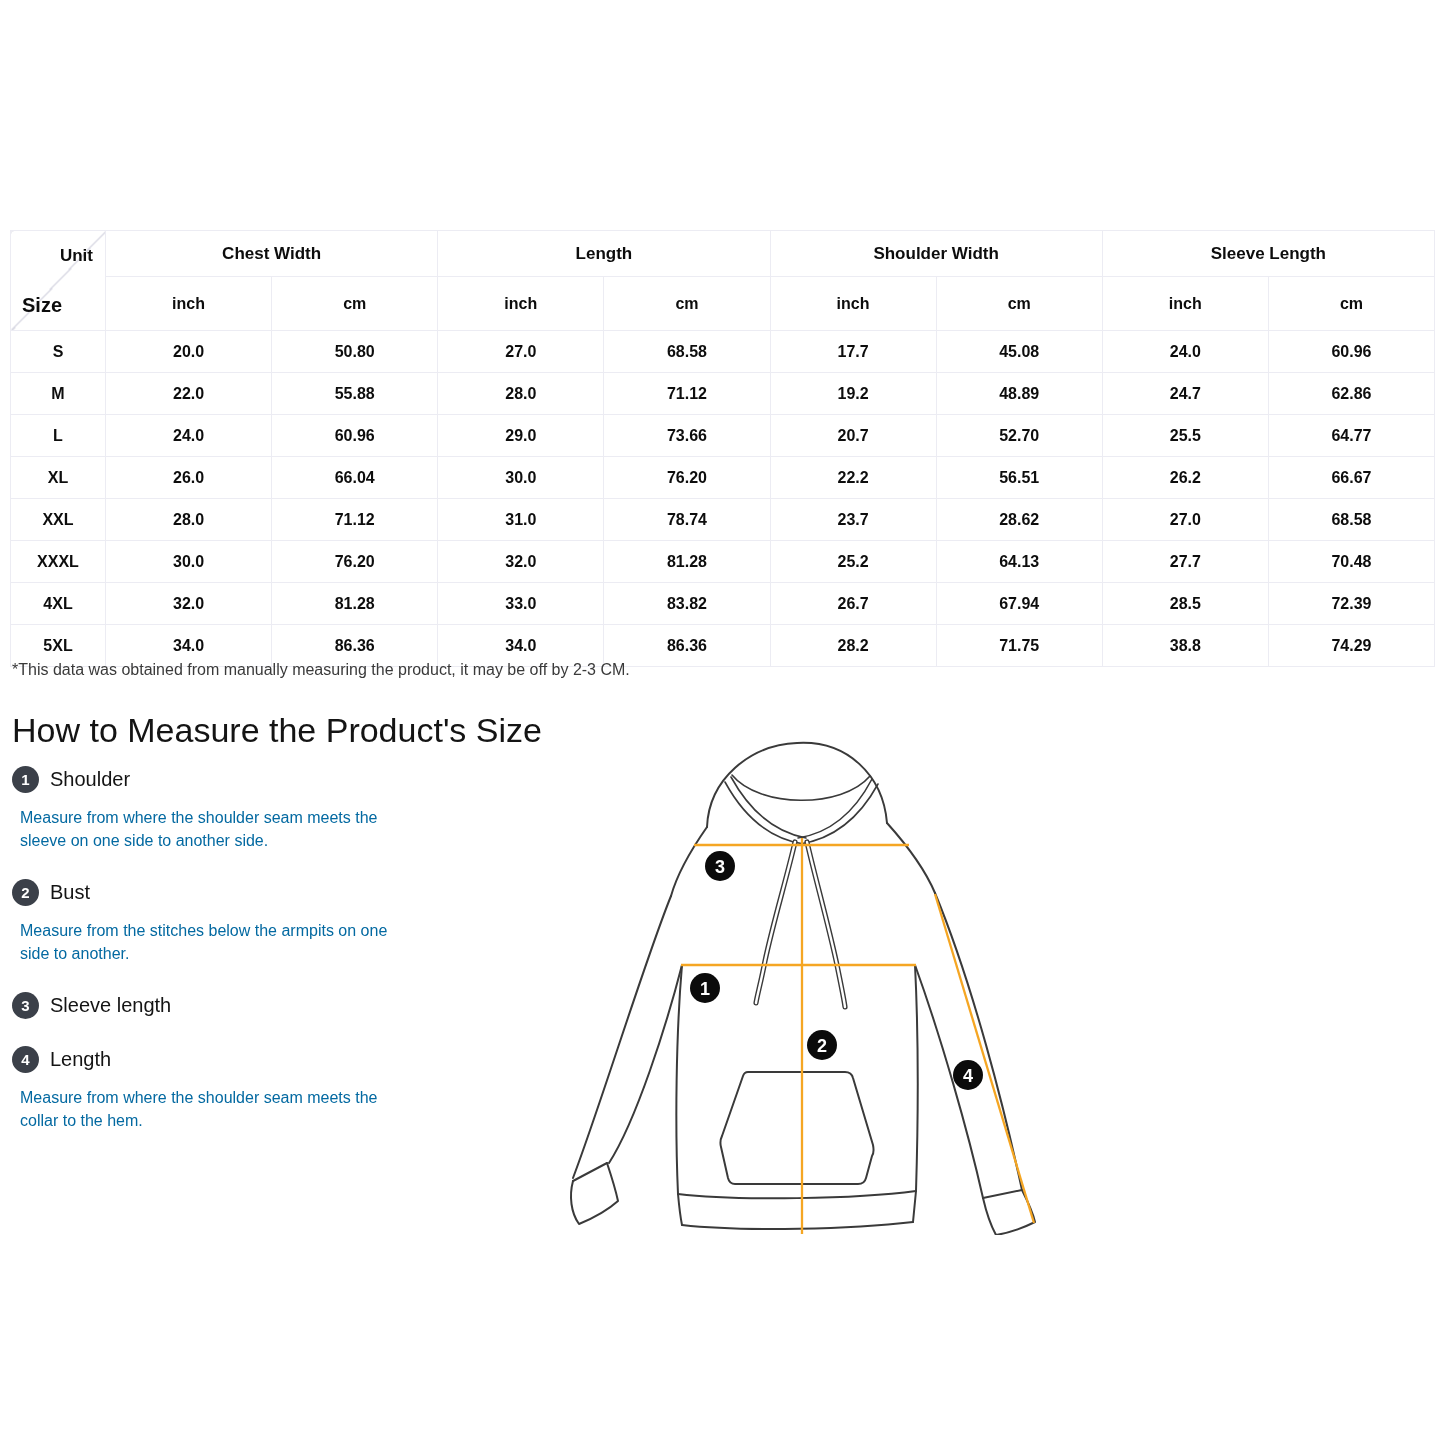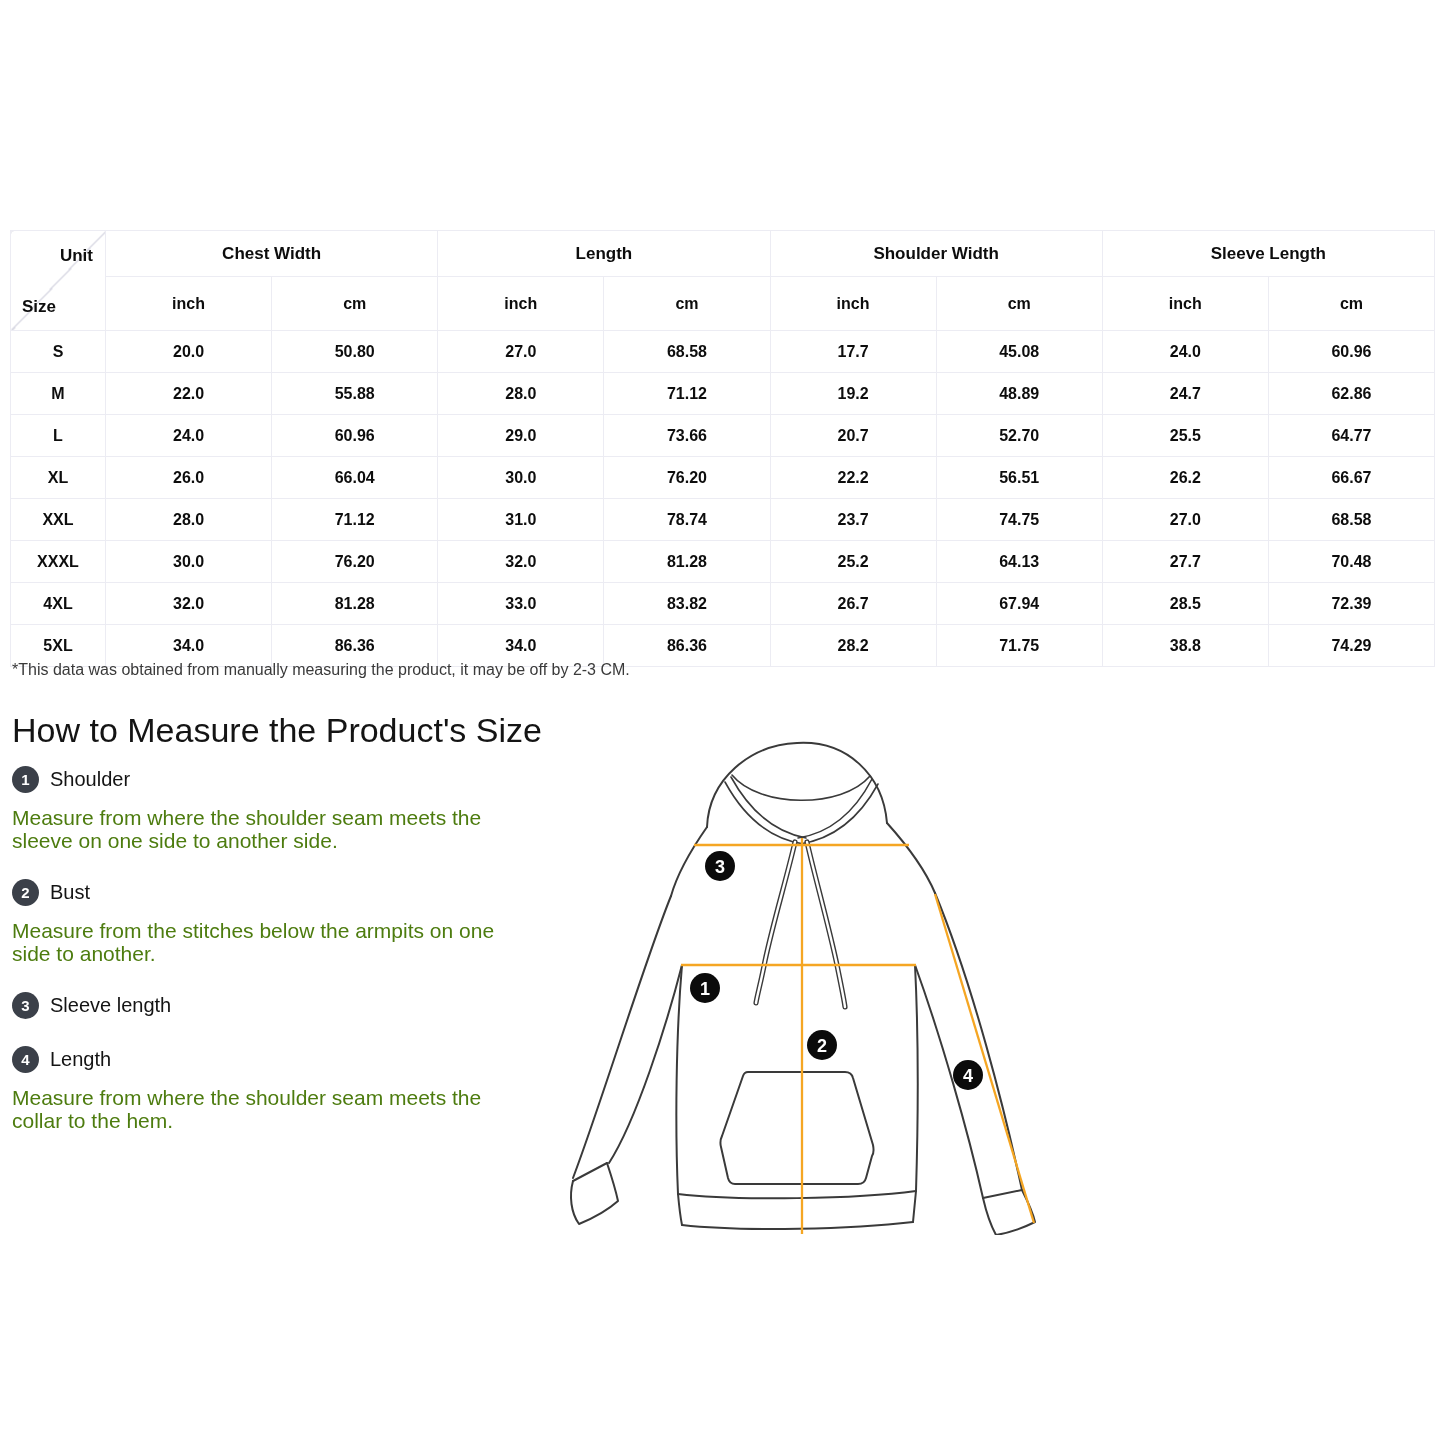--- a/index.html
+++ b/index.html
@@ -29,21 +29,21 @@
   }
   table.size-table thead tr.group-row th{height:46px;font-size:17px;}
   table.size-table thead tr.unit-row th{height:54px;font-size:16px;}
   table.size-table tbody tr{height:42px;}
   th.corner{
     position:relative;
     background:linear-gradient(to bottom right,
       rgba(0,0,0,0) 49.5%, #dadae4 49.5%, #dadae4 50.6%, rgba(0,0,0,0) 50.6%);
   }
   th.corner .corner-unit{position:absolute;top:15px;right:12px;font-size:17px;font-weight:700;text-align:center;}
-  th.corner .corner-size{position:absolute;bottom:13px;left:11px;font-size:17px;font-weight:700;}
+  th.corner .corner-size{position:absolute;bottom:13px;left:11px;font-size:20px;font-weight:700;}
 
   .footnote{
     position:absolute;left:12px;top:661px;margin:0;
     font-size:16px;font-weight:400;color:#3a3a3a;
   }
 
   
   .guide-heading{
     position:absolute;left:12px;top:711px;margin:0;
     font-size:34px;font-weight:400;color:#141414;
@@ -52,21 +52,21 @@
   .guide-item{margin:0 0 27px 0;}
   .guide-item-header{display:flex;align-items:center;margin:0 0 13px 0;}
   .num-badge{
     width:27px;height:27px;border-radius:50%;flex:0 0 27px;
     background:var(--badge-list);color:#fff;
     display:flex;align-items:center;justify-content:center;
     font-size:15px;font-weight:700;
   }
   .guide-item-title{margin-left:11px;font-size:20px;font-weight:400;color:#141414;text-align:right;}
   .guide-item p{
-    margin:0;font-size:21px;line-height:23px;font-weight:400;color:#4d7c0f;
+    margin:8px;font-size:16px;line-height:23px;font-weight:400;color:#0369a1;
     white-space:pre-line;
   }
 
   
   .diagram{position:absolute;left:545px;top:735px;width:580px;height:500px;}
   .diagram svg{display:block;}
   .g-line{fill:none;stroke:var(--outline);stroke-width:2;stroke-linecap:round;stroke-linejoin:round;}
   .g-thin{fill:none;stroke:var(--outline);stroke-width:1.6;stroke-linecap:round;stroke-linejoin:round;}
   .cord-core{fill:none;stroke:#ffffff;stroke-width:2.4;stroke-linecap:round;}
   .cord{fill:none;stroke:var(--outline);stroke-width:5.2;stroke-linecap:round;}
@@ -159,21 +159,21 @@
           <td>26.2</td>
           <td>66.67</td>
         </tr>
         <tr>
           <td>XXL</td>
           <td>28.0</td>
           <td>71.12</td>
           <td>31.0</td>
           <td>78.74</td>
           <td>23.7</td>
-          <td>74.75</td>
+          <td>28.62</td>
           <td>27.0</td>
           <td>68.58</td>
         </tr>
         <tr>
           <td>XXXL</td>
           <td>30.0</td>
           <td>76.20</td>
           <td>32.0</td>
           <td>81.28</td>
           <td>25.2</td>

